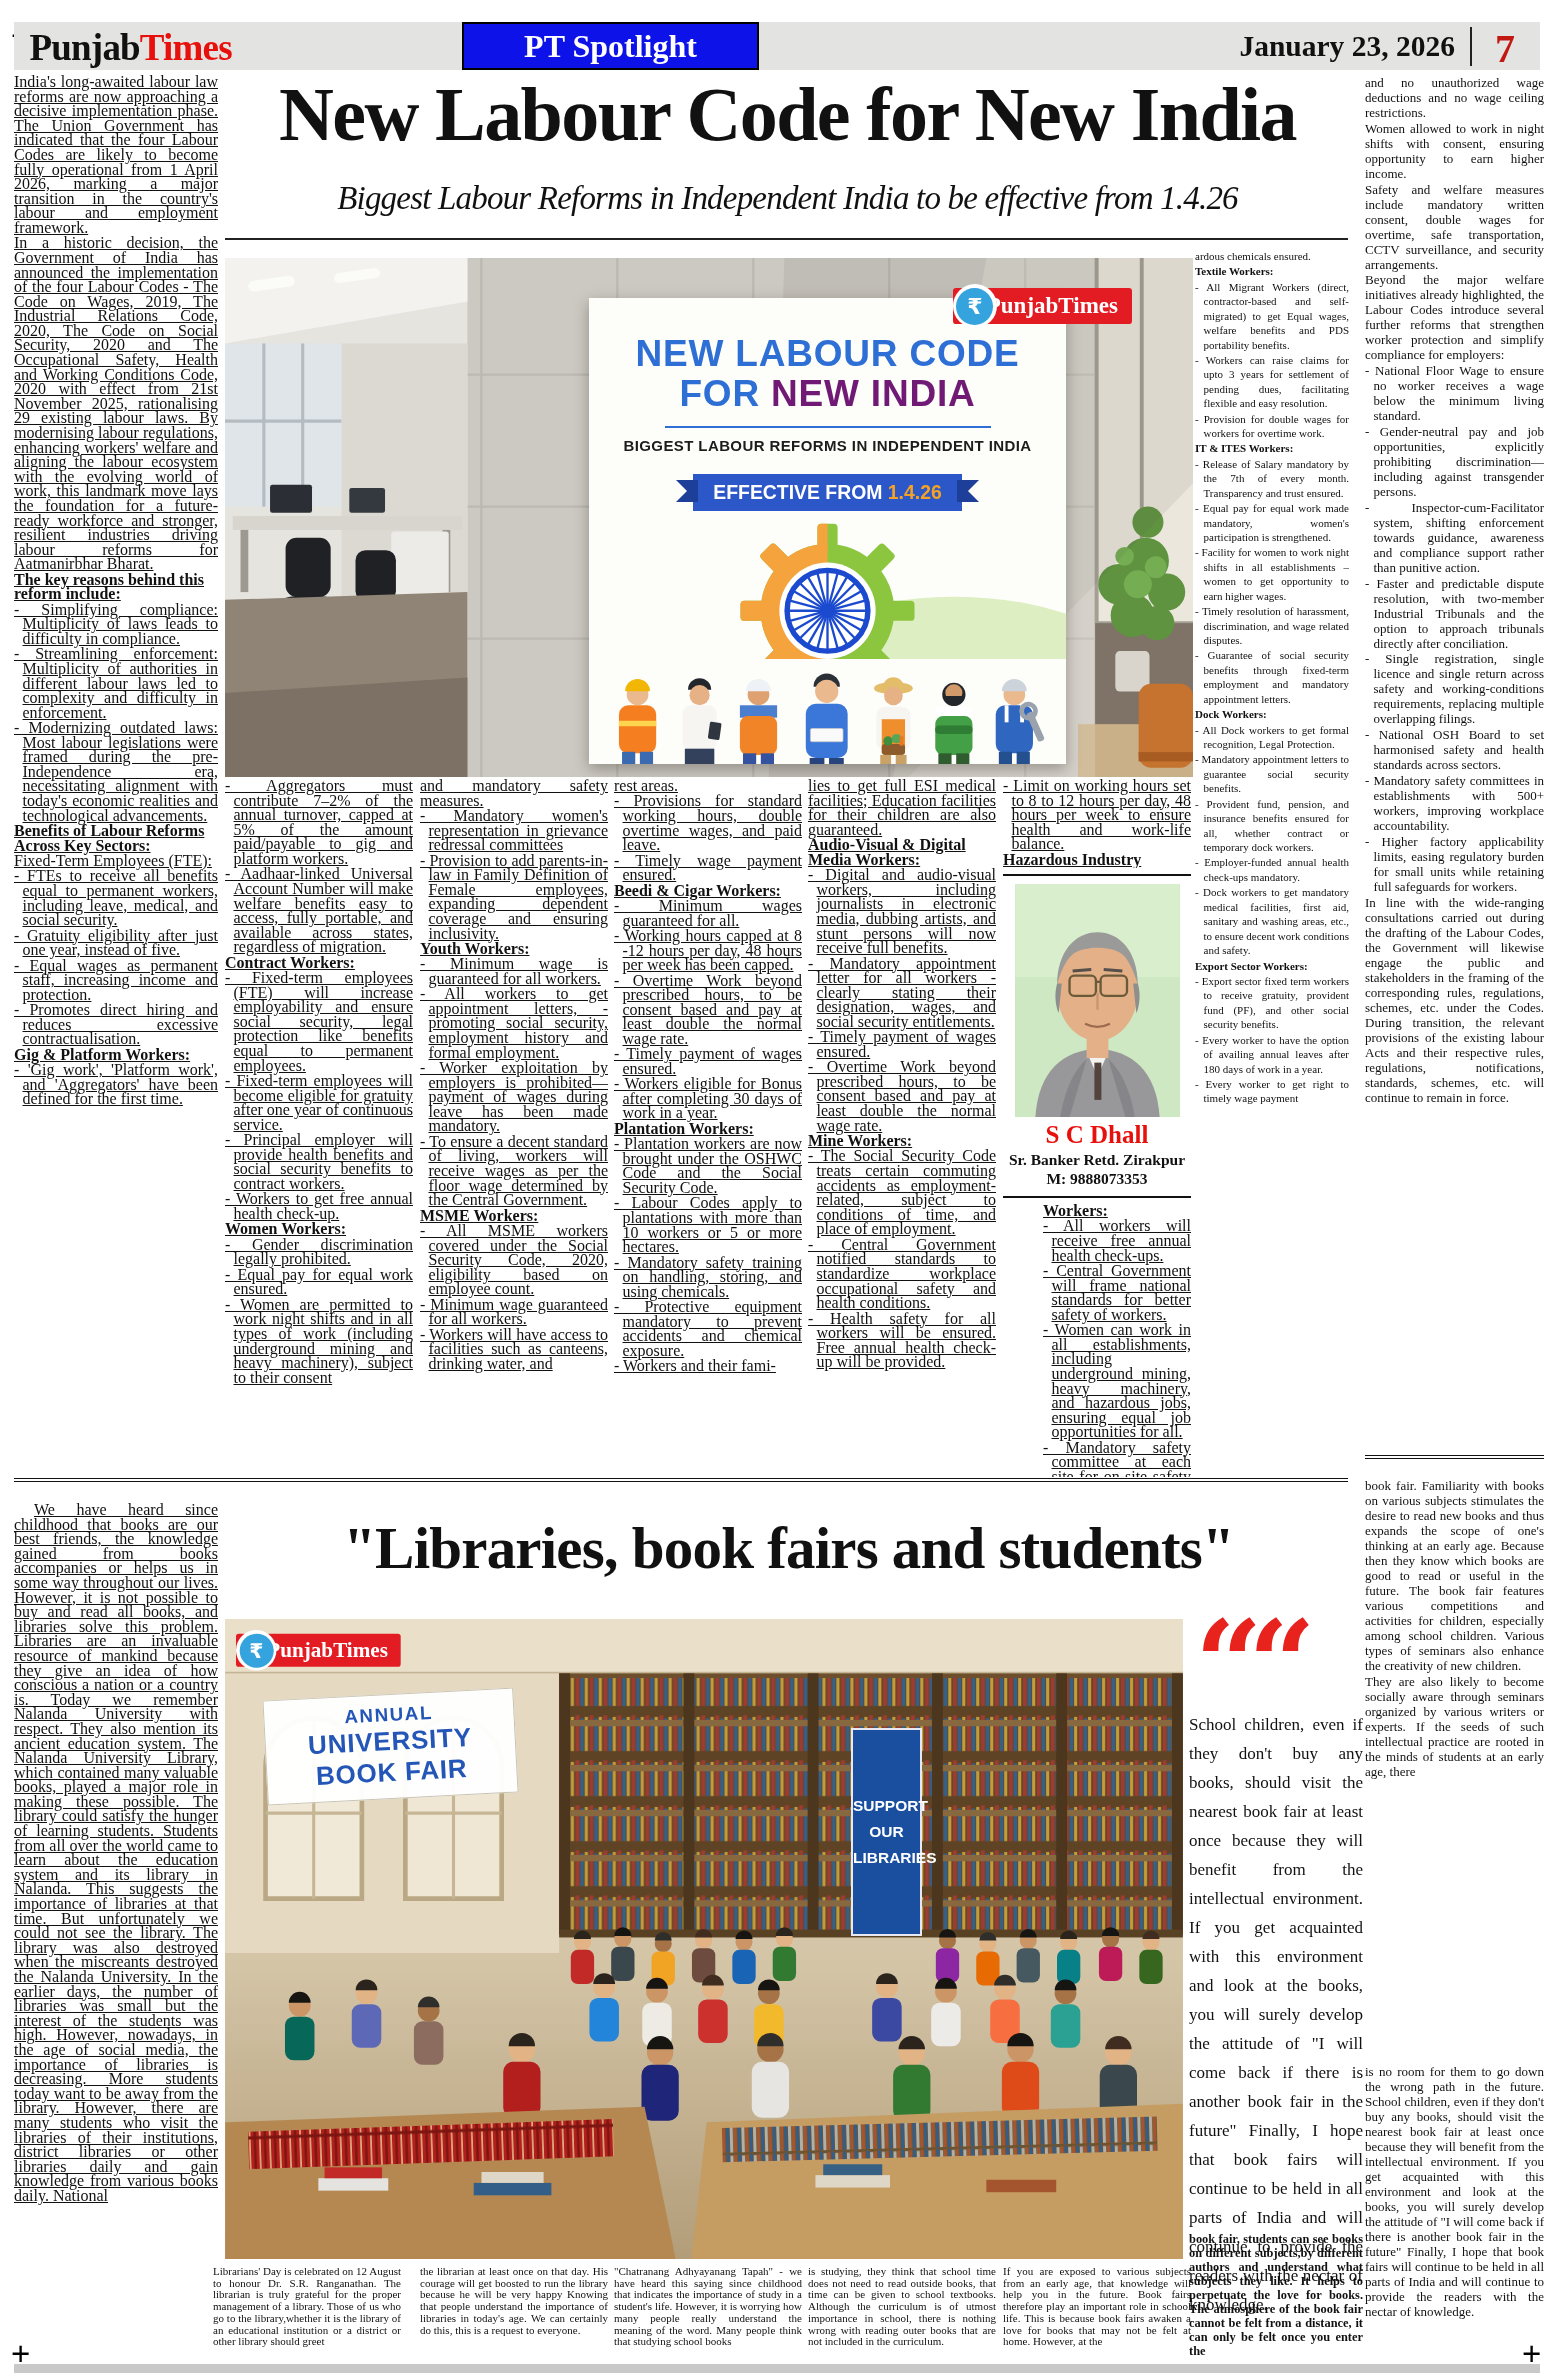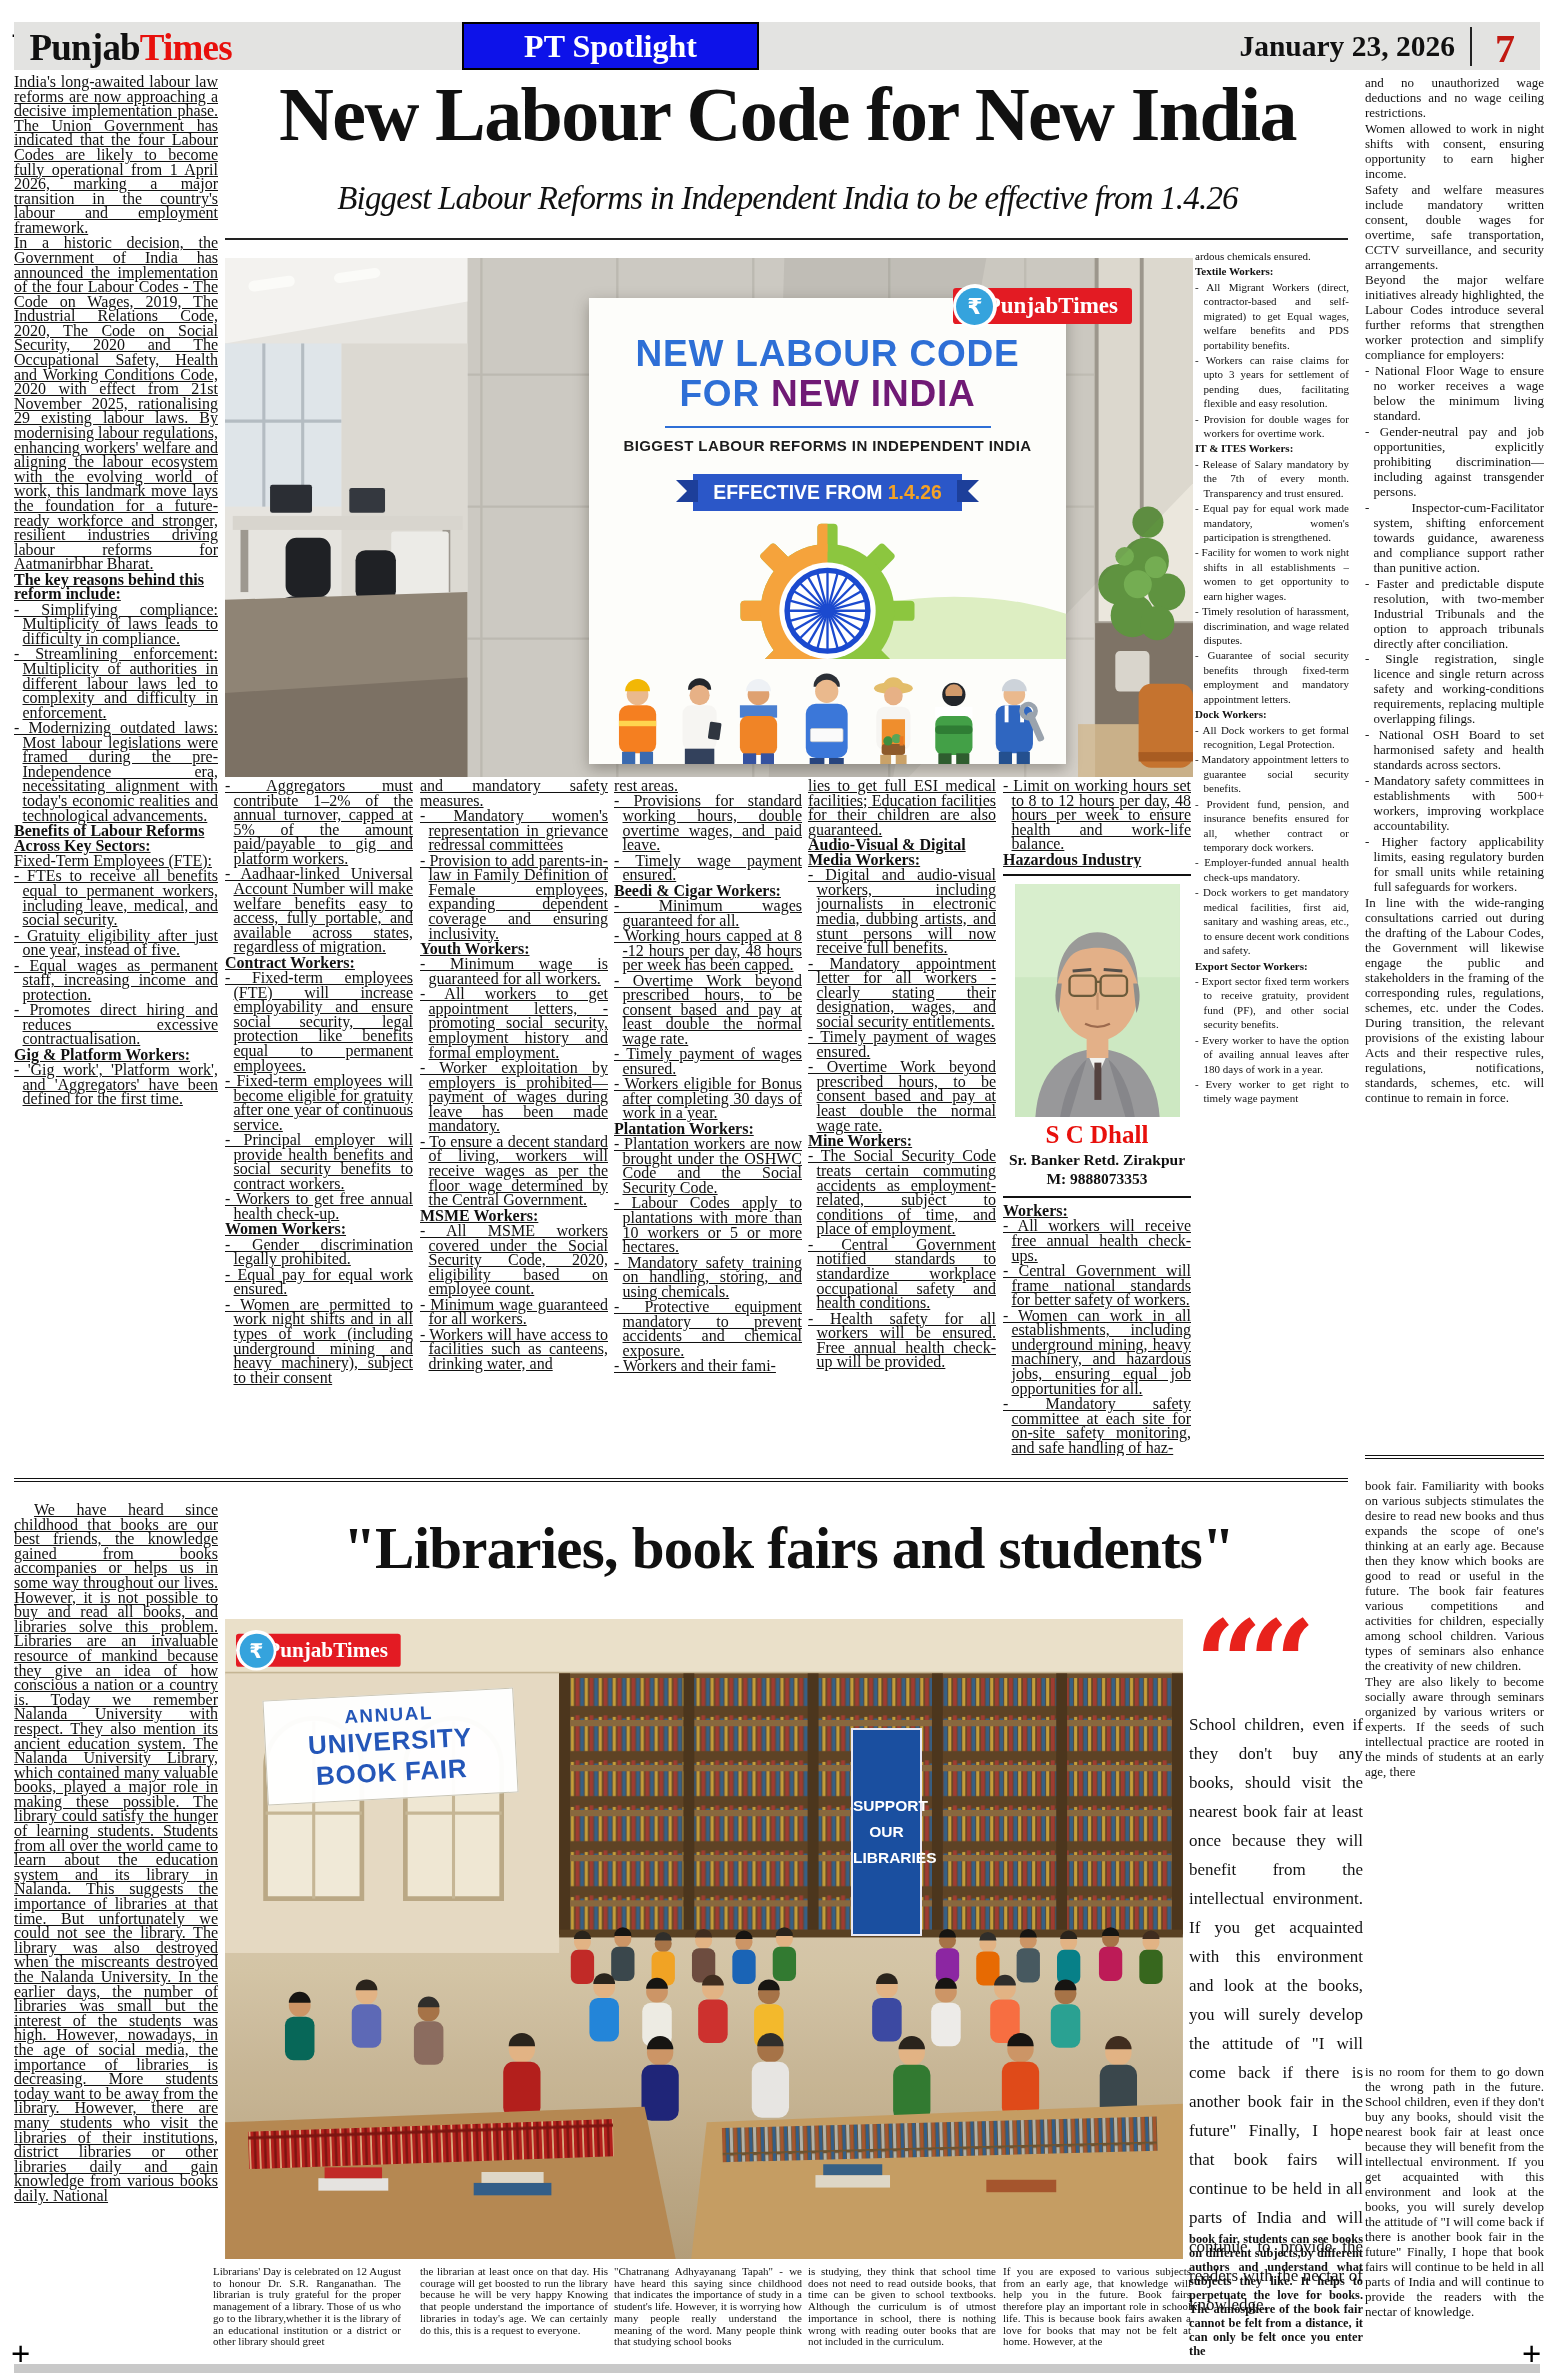--- a/index.html
+++ b/index.html
@@ -351,21 +351,21 @@
 
     <div class="pt-logo" style="right:61px;top:26.4px;">
       <span class="circ">
           <span class="inner">₹</span>
         </span>
       <span class="bar">PunjabTimes</span>
     </div>
   </div>
 
   <div class="col fs17" style="left:225px;top:779px;width:188px;height:698px;">
-      <p class="blk-p bullet">- Aggregators must contribute 1–2% of the annual turnover, capped at 5% of the amount paid/payable to gig and platform workers.</p>
+      <p class="blk-p bullet">- Aggregators must contribute 7–2% of the annual turnover, capped at 5% of the amount paid/payable to gig and platform workers.</p>
       <p class="blk-p bullet">- Aadhaar-linked Universal Account Number will make welfare benefits easy to access, fully portable, and available across states, regardless of migration.</p>
       <p class="blk-h">Contract Workers:</p>
       <p class="blk-p bullet">- Fixed-term employees (FTE) will increase employability and ensure social security, legal protection like benefits equal to permanent employees.</p>
       <p class="blk-p bullet">- Fixed-term employees will become eligible for gratuity after one year of continuous service.</p>
       <p class="blk-p bullet">- Principal employer will provide health benefits and social security benefits to contract workers.</p>
       <p class="blk-p bullet">- Workers to get free annual health check-up.</p>
       <p class="blk-h">Women Workers:</p>
       <p class="blk-p bullet">- Gender discrimination legally prohibited.</p>
       <p class="blk-p bullet">- Equal pay for equal work ensured.</p>
       <p class="blk-p bullet">- Women are permitted to work night shifts and in all types of work (including underground mining and heavy machinery), subject to their consent</p>
@@ -440,21 +440,21 @@
         <line x1="74" y1="112" x2="98" y2="110" stroke="#55504a" stroke-width="4"></line>
         <line x1="114" y1="110" x2="138" y2="112" stroke="#55504a" stroke-width="4"></line>
         <line x1="106" y1="140" x2="106" y2="162" stroke="#c79670" stroke-width="3"></line>
         <path d="M90 180 Q106 188 122 180" fill="none" stroke="#9c6a4e" stroke-width="3"></path>
       </svg>
       <div class="pname">S C Dhall</div>
       <div class="pline">Sr. Banker Retd. Zirakpur</div>
       <div class="pline">M: 9888073353</div>
     </div>
     <div class="ruleline" style="margin:7.8px 0 6.2px 0;"></div>
-    <div class="col fs17" style="position:static;">
+    <div class="col fs17" style="position:static;margin-left:40px;">
         <p class="blk-h">Workers:</p>
         <p class="blk-p bullet">- All workers will receive free annual health check-ups.</p>
         <p class="blk-p bullet">- Central Government will frame national standards for better safety of workers.</p>
         <p class="blk-p bullet">- Women can work in all establishments, including underground mining, heavy machinery, and hazardous jobs, ensuring equal job opportunities for all.</p>
         <p class="blk-p bullet">- Mandatory safety committee at each site for on-site safety monitoring, and safe handling of haz-</p>
       </div>
   </div>
 
   <div class="col fs16" style="left:1195px;top:249px;width:154px;height:1228px;">
       <p class="blk-p">ardous chemicals ensured.</p>

